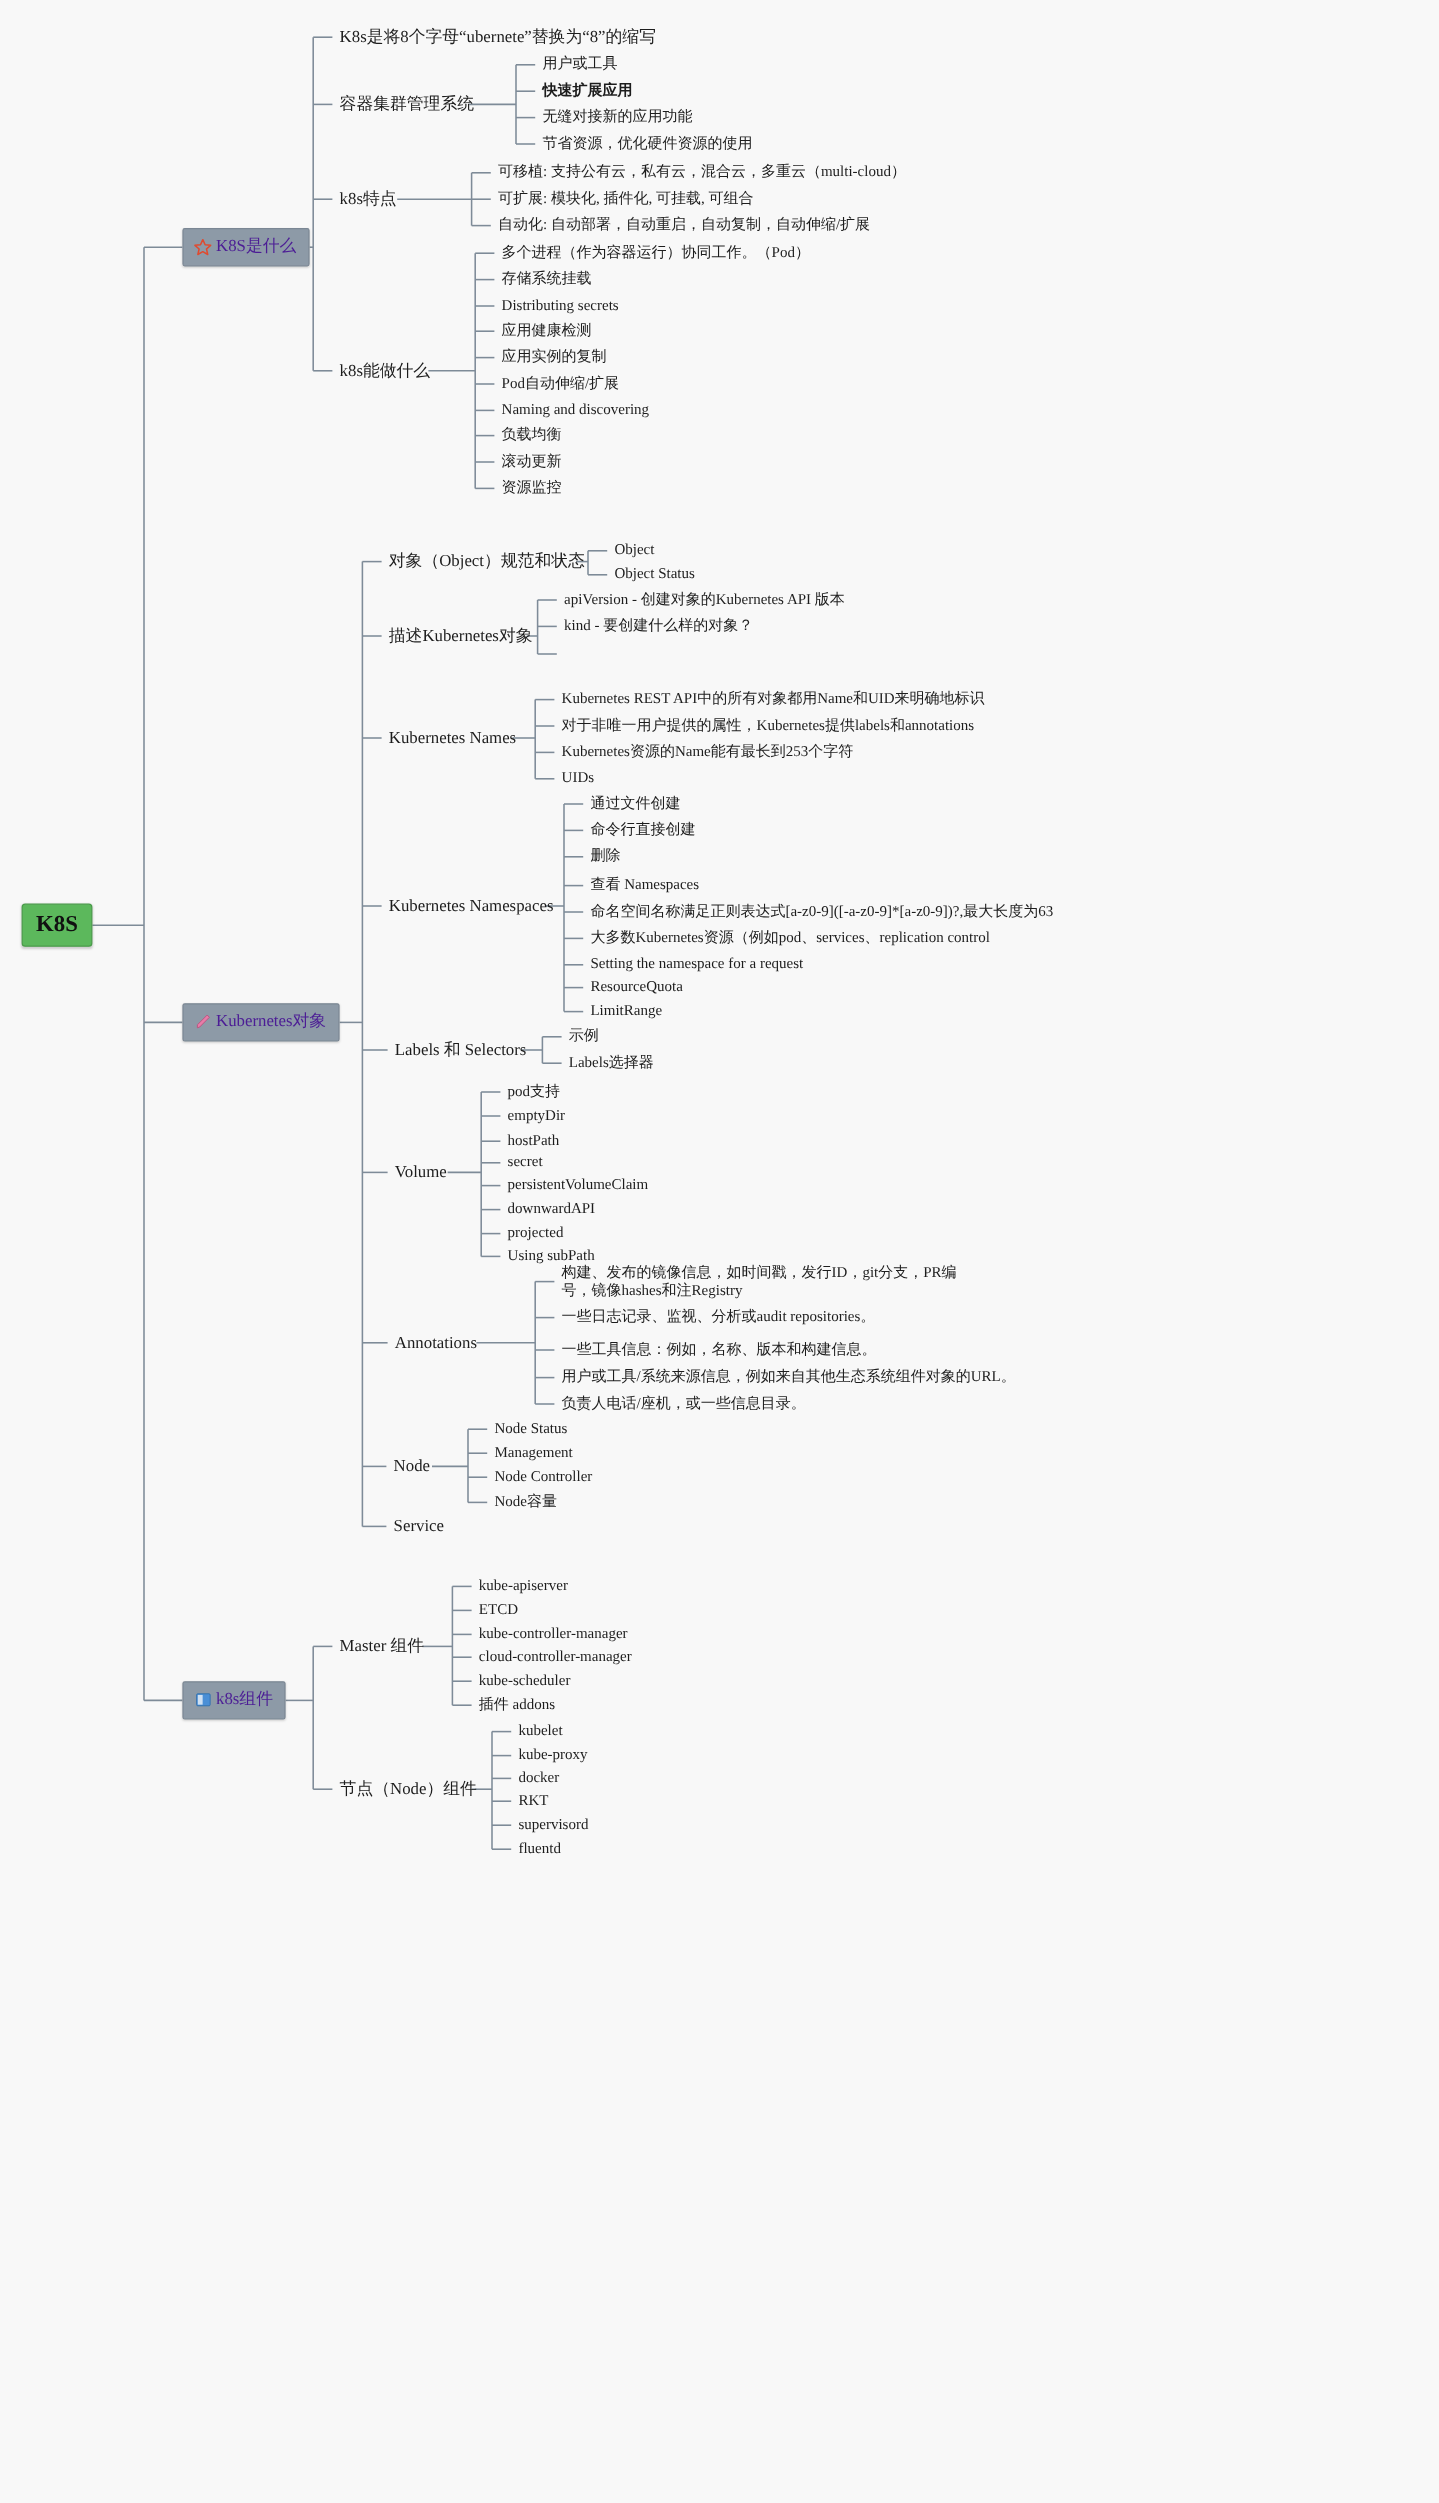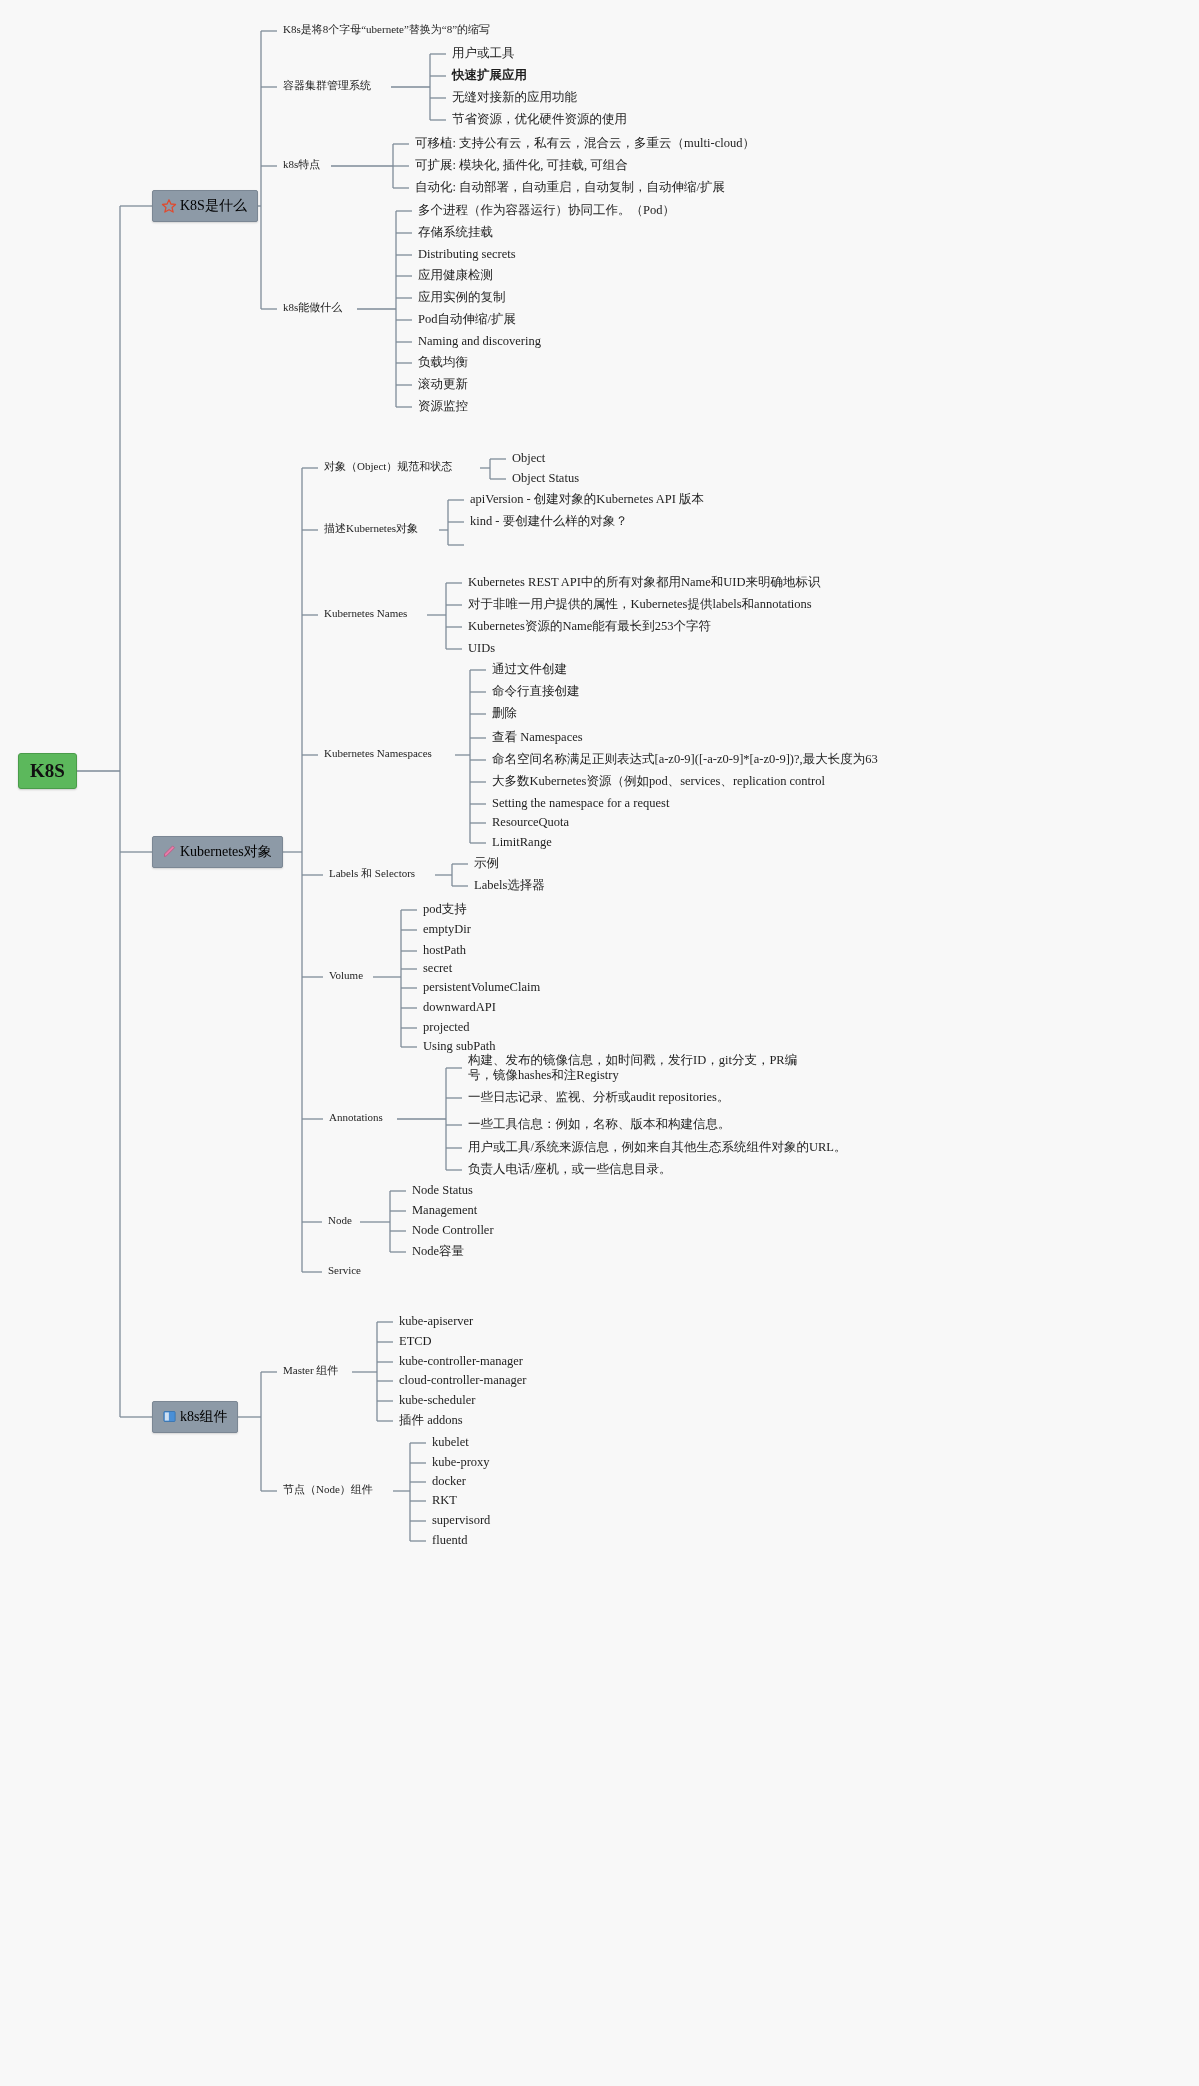--- a/index.html
+++ b/index.html
@@ -43,40 +43,40 @@
     font-size: 19px;
     padding: 5px 11px;
     font-family: "Liberation Serif", "DejaVu Serif", serif;
     box-shadow: 0 1px 2px rgba(0,0,0,0.18);
   }
   
   .topic-node {
     background: #8d9aa7;
     border: 1px solid #7b8794;
     border-radius: 2px;
-    color: #000000;
+    color: #4c1d95;
     font-size: 14px;
     padding: 6px 10px 6px 8px;
     display: flex;
     align-items: center;
     gap: 3px;
     box-shadow: 0 1px 2px rgba(0,0,0,0.15);
   }
   .topic-icon {
     display: inline-flex;
     width: 16px;
     height: 16px;
     align-items: center;
     justify-content: center;
     flex: 0 0 auto;
   }
   .topic-label { white-space: pre; }
   
   .lvl2 {
-    font-size: 11px;
+    font-size: 14px;
     color: #1d1d1d;
     font-family: Liberation Serif, serif;
   }
   
   .lvl3 {
     font-size: 12.5px;
     color: #1d1d1d;
   }
   .lvl3.wrap {
     white-space: normal;

